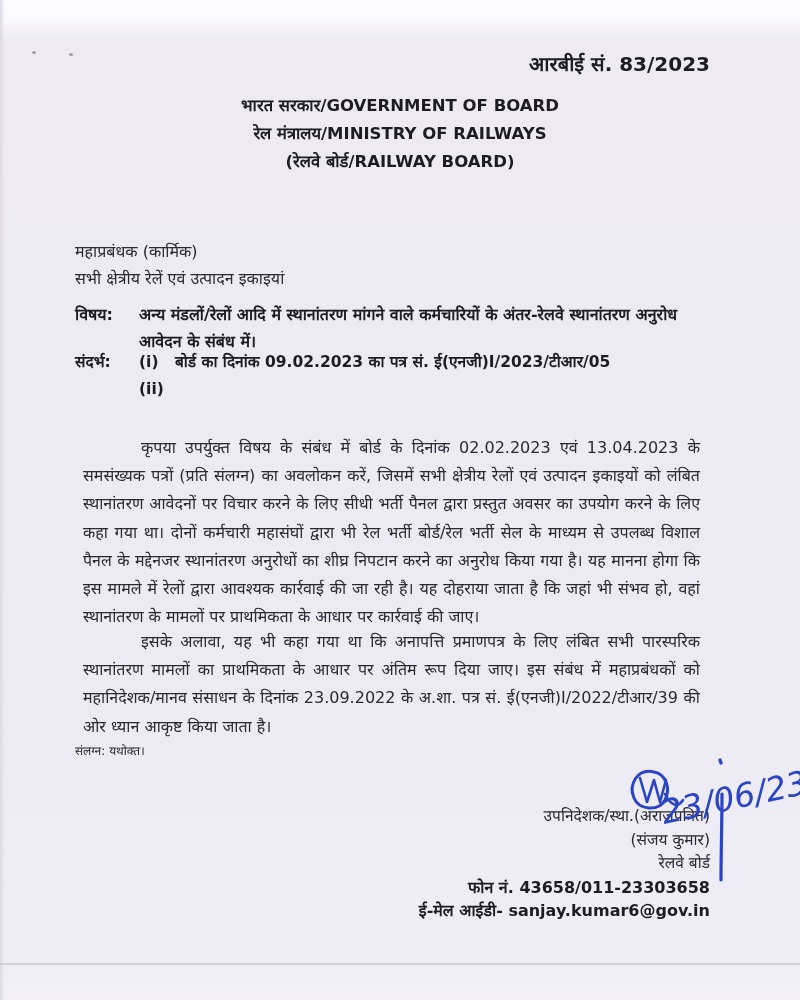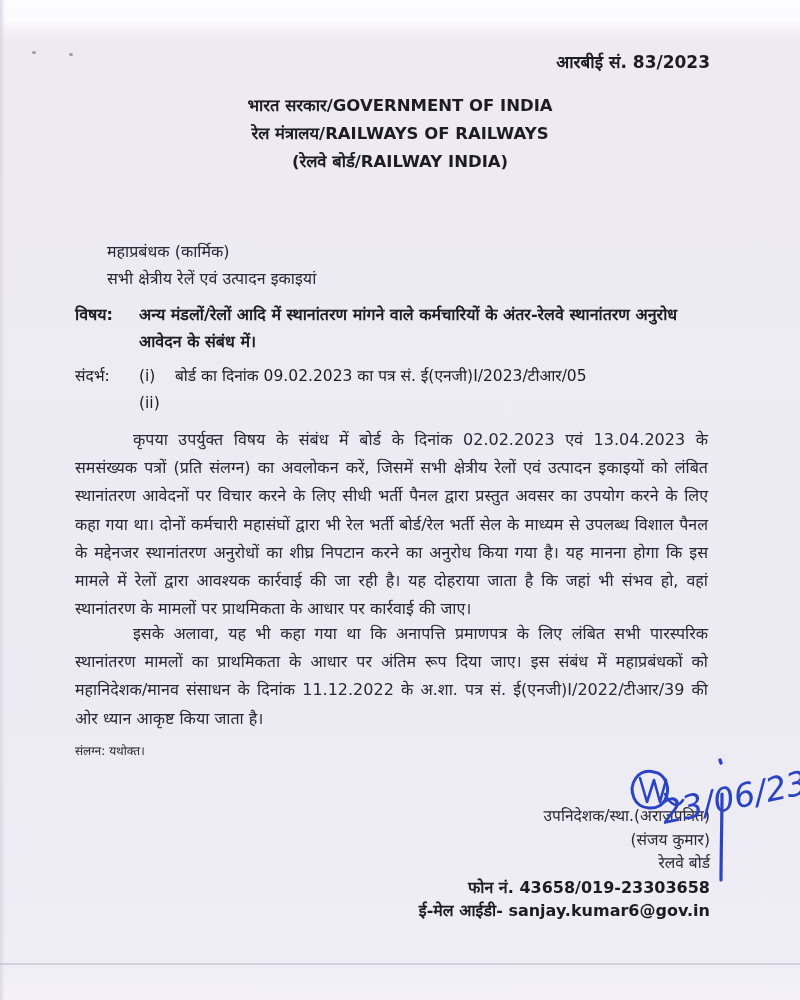--- a/index.html
+++ b/index.html
@@ -25,51 +25,51 @@
   .scan-edge-bottom {
     position: absolute; left: 0; top: 963px; width: 100%; height: 2px;
     background: rgba(175,172,188,0.45);
   }
   .speck { position: absolute; background: #8b8894; border-radius: 50%; opacity: .8; }
   .speck.s1 { left: 32px; top: 51px; width: 4px; height: 3px; }
   .speck.s2 { left: 69px; top: 53px; width: 4px; height: 3px; }
 
   .rbe-number {
     position: absolute; top: 50px; right: 90px;
-    font-size: 17px; font-weight: bold; color: #1d1c24;
+    font-size: 20px; font-weight: bold; color: #1d1c24;
   }
   .letterhead {
     position: absolute; top: 92px; left: 0; width: 100%;
     text-align: center; font-weight: bold; font-size: 16.5px;
     line-height: 28px; color: #1d1c24;
   }
   .ref-date-row {
     position: absolute; top: 198px; left: 75px; right: 88px;
     display: flex; justify-content: space-between;
     font-weight: bold; font-size: 16px; color: #1d1c24;
   }
   .addressee {
     position: absolute; top: 238px; left: 75px;
-    font-size: 16px; line-height: 27px; color: #2a2832; margin-left: 32px;
+    font-size: 16px; line-height: 27px; color: #2a2832;
   }
   .subject-row {
     position: absolute; top: 301px; left: 75px; right: 85px;
     display: grid; grid-template-columns: 64px 1fr;
     font-weight: bold; font-size: 16px; line-height: 27px; color: #1d1c24;
   }
   .reference-block {
-    position: absolute; top: 363px; left: 75px; right: 85px;
-    font-weight: normal; font-size: 15.5px; line-height: 27px; color: #1d1c24;
+    position: absolute; top: 349px; left: 75px; right: 85px;
+    font-weight: bold; font-size: 15.5px; line-height: 27px; color: #1d1c24;
   }
   .ref-row { display: grid; grid-template-columns: 64px 36px 1fr; }
   .body-para {
     position: absolute; left: 75px; right: 92px;
     font-size: 16px; line-height: 28.2px;
     text-align: justify; text-indent: 58px;
-    color: #2a2832; margin: 0;
+    color: #2a2832; margin: 8px;
   }
   .para-1 { top: 426px; }
   .para-2 { top: 620px; }
   .enclosure {
     position: absolute; top: 742px; left: 75px;
     font-size: 12px; color: #2a2832;
   }
   .signature-block {
     position: absolute; top: 805px; right: 90px;
     text-align: right; font-size: 15.5px; line-height: 23.5px;
@@ -88,23 +88,23 @@
 
 <div class="page">
   <div class="left-edge"></div>
   <div class="scan-edge-bottom"></div>
   <span class="speck s1"></span>
   <span class="speck s2"></span>
 
   <div class="rbe-number">आरबीई सं. 83/2023</div>
 
   <div class="letterhead">
-    <div>भारत सरकार/GOVERNMENT OF INDIA</div>
-    <div>रेल मंत्रालय/RAILWAYS OF RAILWAYS</div>
-    <div>(रेलवे बोर्ड/RAILWAY INDIA)</div>
+    <div>भारत सरकार/GOVERNMENT OF BOARD</div>
+    <div>रेल मंत्रालय/MINISTRY OF RAILWAYS</div>
+    <div>(रेलवे बोर्ड/RAILWAY BOARD)</div>
   </div>
 
 
   <div class="addressee">
     <div>महाप्रबंधक (कार्मिक)</div>
     <div>सभी क्षेत्रीय रेलें एवं उत्पादन इकाइयां</div>
   </div>
 
   <div class="subject-row">
     <span>विषय:</span>
@@ -117,29 +117,29 @@
       <span>(i)</span>
       <span>बोर्ड का दिनांक 09.02.2023 का पत्र सं. ई(एनजी)I/2023/टीआर/05</span>
     </div>
     <div class="ref-row">
       <span></span>
       <span>(ii)</span>
     </div>
   </div>
 
   <p class="body-para para-1">कृपया उपर्युक्त विषय के संबंध में बोर्ड के दिनांक 02.02.2023 एवं 13.04.2023 के समसंख्यक पत्रों (प्रति संलग्न) का अवलोकन करें, जिसमें सभी क्षेत्रीय रेलों एवं उत्पादन इकाइयों को लंबित स्थानांतरण आवेदनों पर विचार करने के लिए सीधी भर्ती पैनल द्वारा प्रस्तुत अवसर का उपयोग करने के लिए कहा गया था। दोनों कर्मचारी महासंघों द्वारा भी रेल भर्ती बोर्ड/रेल भर्ती सेल के माध्यम से उपलब्ध विशाल पैनल के मद्देनजर स्थानांतरण अनुरोधों का शीघ्र निपटान करने का अनुरोध किया गया है। यह मानना होगा कि इस मामले में रेलों द्वारा आवश्यक कार्रवाई की जा रही है। यह दोहराया जाता है कि जहां भी संभव हो, वहां स्थानांतरण के मामलों पर प्राथमिकता के आधार पर कार्रवाई की जाए।</p>
-  <p class="body-para para-2">इसके अलावा, यह भी कहा गया था कि अनापत्ति प्रमाणपत्र के लिए लंबित सभी पारस्परिक स्थानांतरण मामलों का प्राथमिकता के आधार पर अंतिम रूप दिया जाए। इस संबंध में महाप्रबंधकों को महानिदेशक/मानव संसाधन के दिनांक 11.12.2022 के अ.शा. पत्र सं. ई(एनजी)I/2022/टीआर/39 की ओर ध्यान आकृष्ट किया जाता है।</p>
+  <p class="body-para para-2">इसके अलावा, यह भी कहा गया था कि अनापत्ति प्रमाणपत्र के लिए लंबित सभी पारस्परिक स्थानांतरण मामलों का प्राथमिकता के आधार पर अंतिम रूप दिया जाए। इस संबंध में महाप्रबंधकों को महानिदेशक/मानव संसाधन के दिनांक 23.09.2022 के अ.शा. पत्र सं. ई(एनजी)I/2022/टीआर/39 की ओर ध्यान आकृष्ट किया जाता है।</p>
 
   <div class="enclosure">संलग्न: यथोक्त।</div>
 
   <div class="signature-block">
     <div>उपनिदेशक/स्था.(अराजपत्रित)</div>
     <div>(संजय कुमार)</div>
     <div>रेलवे बोर्ड</div>
-    <div class="strong-line">फोन नं. 43658/019-23303658</div>
+    <div class="strong-line">फोन नं. 43658/011-23303658</div>
     <div class="strong-line">
       <span>ई-मेल आईडी-</span>
       <span class="email-address">sanjay.kumar6@gov.in</span>
     </div>
   </div>
 
   <svg class="signature-svg" viewBox="0 0 192 142" xmlns="http://www.w3.org/2000/svg">
     <g stroke="#2b44c4" fill="none" stroke-width="3" stroke-linecap="round" stroke-linejoin="round">
 
       <path d="M 46 22 C 30 18, 20 34, 26 48 C 31 60, 50 62, 57 50 C 63 39, 58 24, 46 22 Z"></path>

